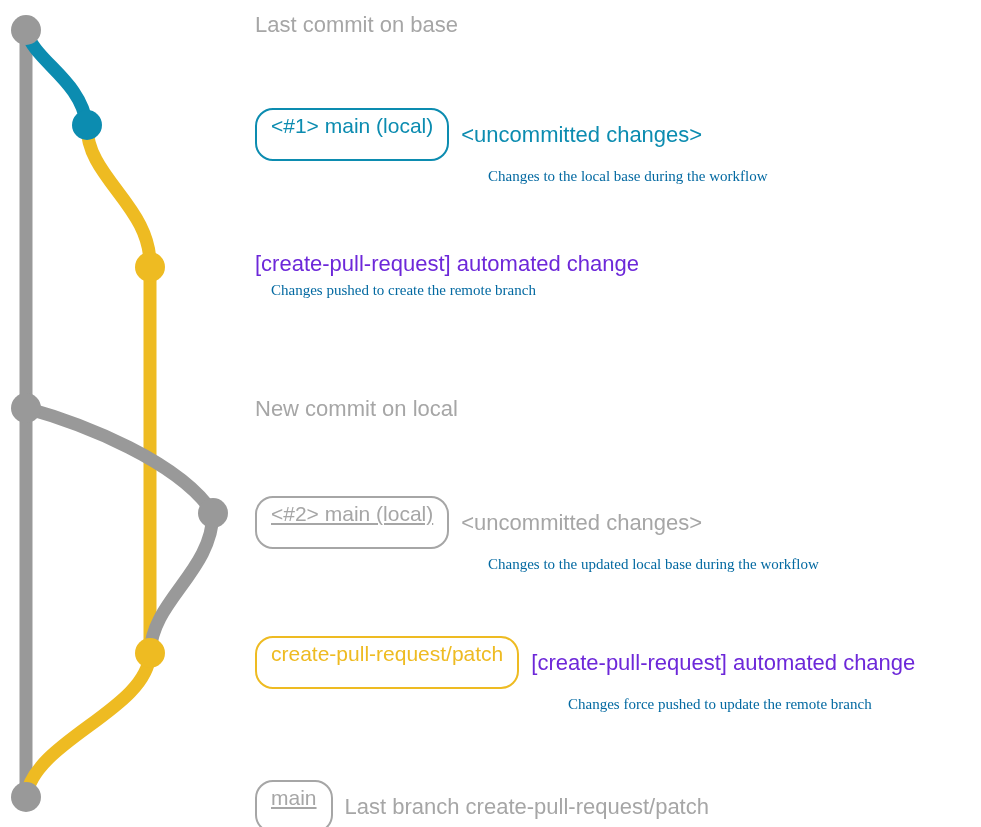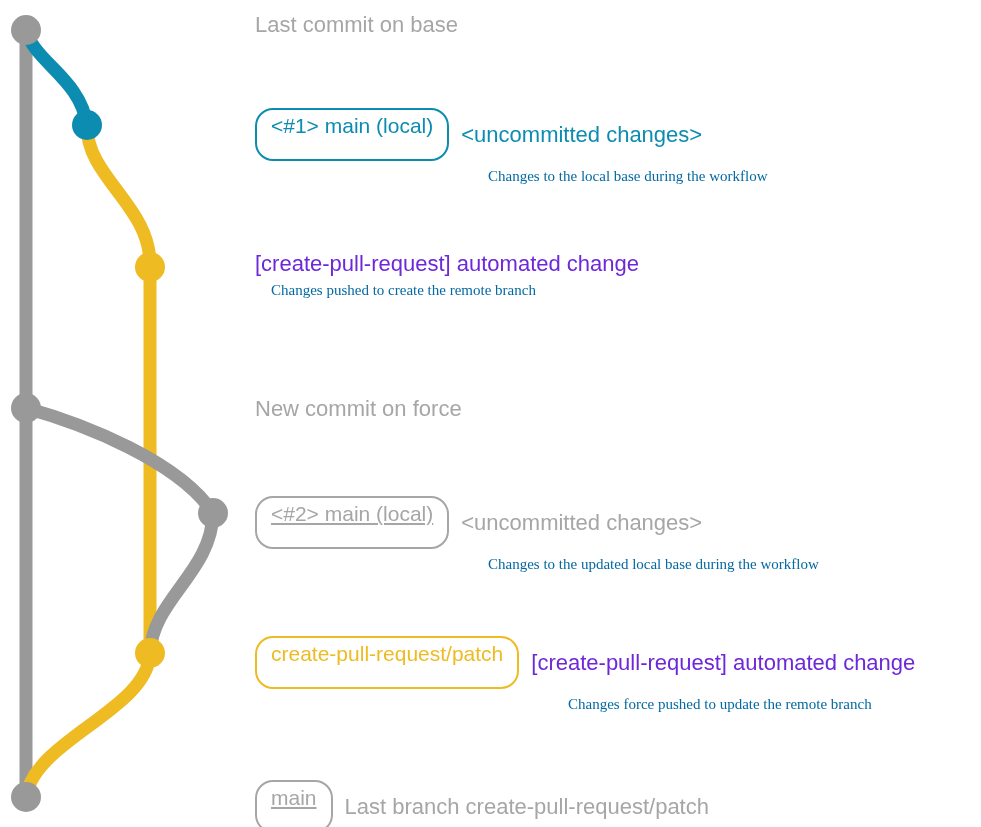--- a/index.html
+++ b/index.html
@@ -128,21 +128,21 @@
 
   <div class="row" style="top:252px;">
     <div class="headline">
       <span class="subject yellow">[create-pull-request] automated change</span>
     </div>
     <div class="desc" style="margin-left:16px;">Changes pushed to create the remote branch</div>
   </div>
 
   <div class="row" style="top:396px;">
     <div class="headline">
-      <span class="plain-title">New commit on force</span>
+      <span class="plain-title">New commit on local</span>
     </div>
   </div>
 
   <div class="row" style="top:496px;">
     <div class="headline">
       <span class="badge gray">&lt;#2&gt; main (local)</span>
       <span class="subject gray">&lt;uncommitted changes&gt;</span>
     </div>
     <div class="desc" style="margin-left:233px;">Changes to the updated local base during the workflow</div>
   </div>

